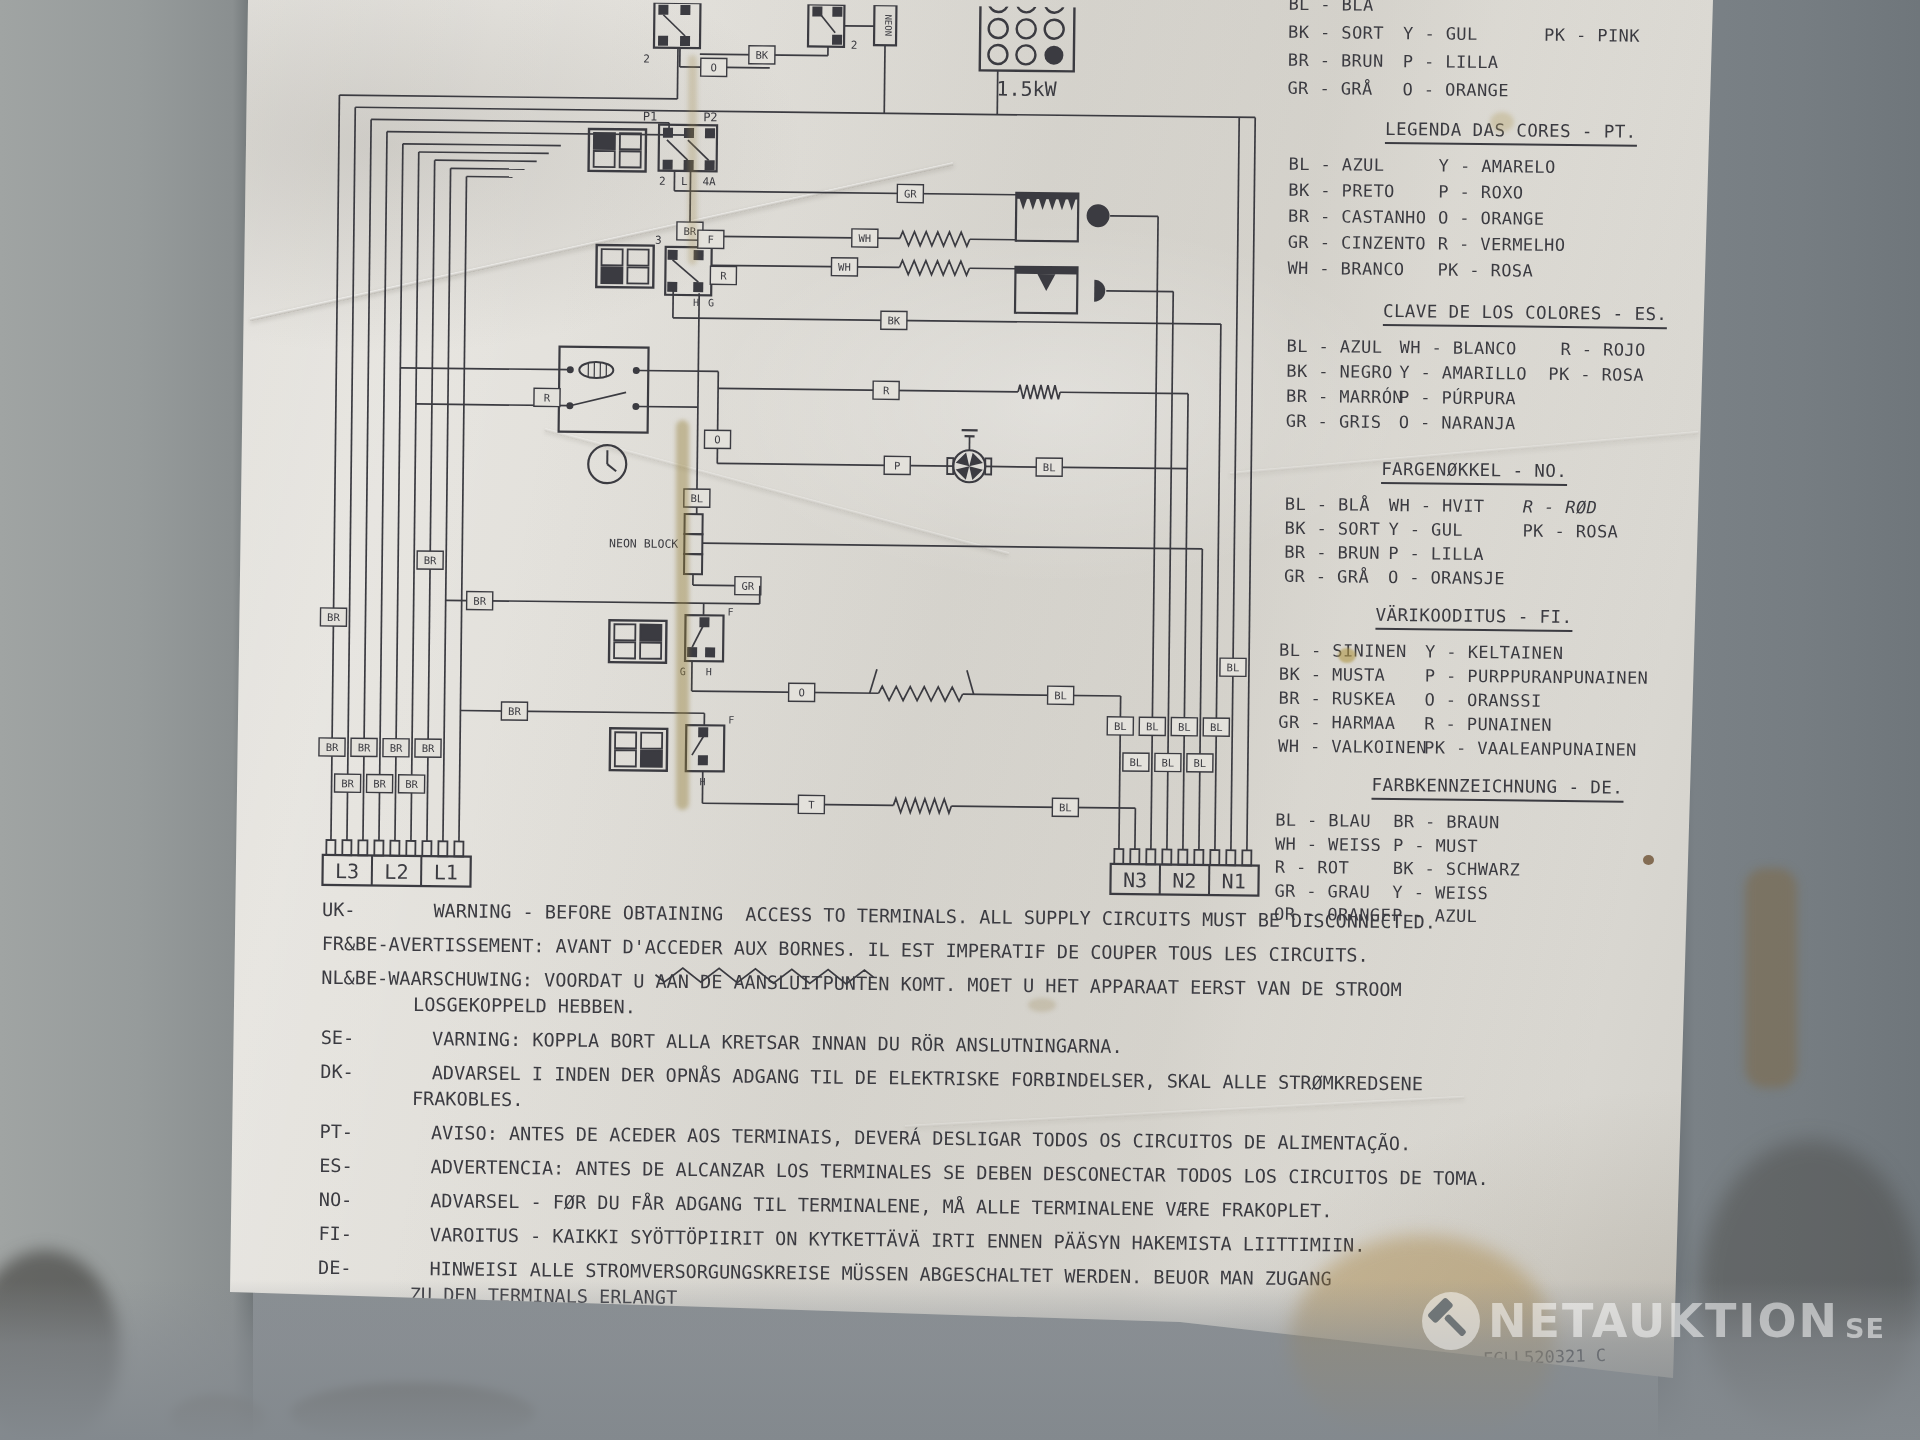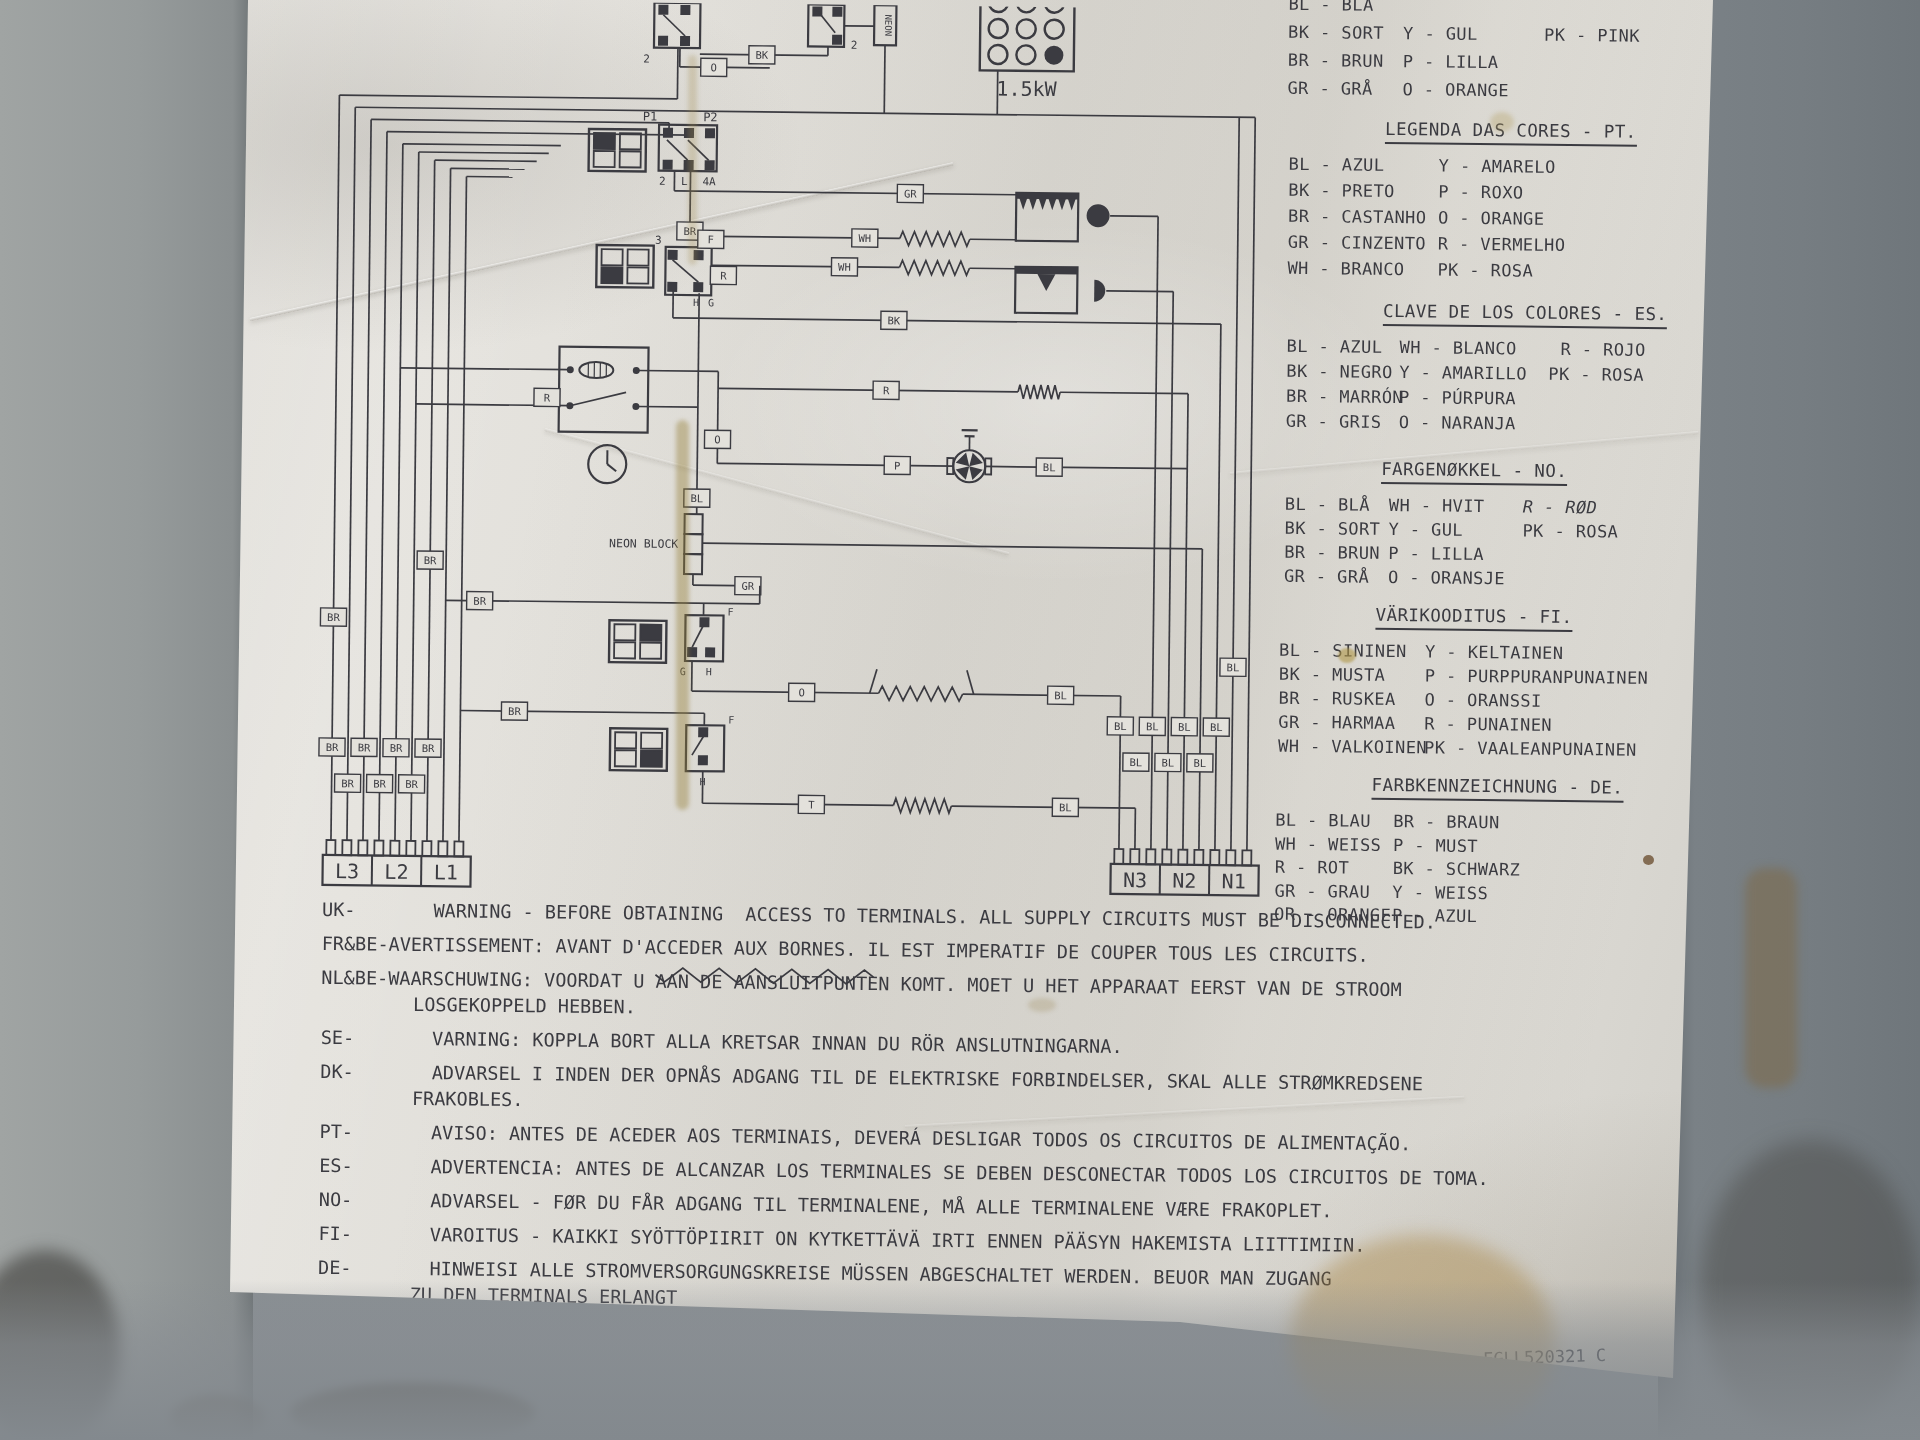--- a/index.html
+++ b/index.html
@@ -529,13 +529,24 @@
   </div>
 
   <div class="stain" style="left:290px;top:1383px;width:245px;height:62px;background:rgba(48,38,26,.55);filter:blur(5px);"></div>
   <div class="stain" style="left:170px;top:1395px;width:95px;height:48px;background:rgba(62,50,36,.4);filter:blur(5px);"></div>
   <div class="stain" style="left:1290px;top:1235px;width:265px;height:215px;background:rgba(165,128,58,.40);filter:blur(9px);"></div>
   <div class="stain" style="left:-30px;top:1250px;width:150px;height:200px;background:rgba(42,40,36,.5);filter:blur(8px);"></div>
   <div class="stain" style="left:1745px;top:868px;width:52px;height:220px;border-radius:20px;background:rgba(130,96,48,.38);filter:blur(5px);"></div>
   <div class="stain" style="left:1700px;top:1140px;width:220px;height:300px;background:rgba(60,58,52,.35);filter:blur(10px);"></div>
   <div class="metal-bottom"></div>
 
+  <div id="watermark">
+    <svg width="62" height="62" viewBox="0 0 62 62">
+      <circle cx="31" cy="31" r="29" fill="rgba(255,255,255,.5)"></circle>
+      <g transform="rotate(-45 31 31)" fill="rgba(100,106,110,.9)">
+        <rect x="18" y="10" width="26" height="12" rx="3"></rect>
+        <rect x="27.5" y="24" width="7" height="26" rx="2.5"></rect>
+      </g>
+    </svg>
+    <span id="wm-brand">NETAUKTION</span>
+    <span id="wm-tld">SE</span>
+  </div>
 </div>
 
 </body></html>

